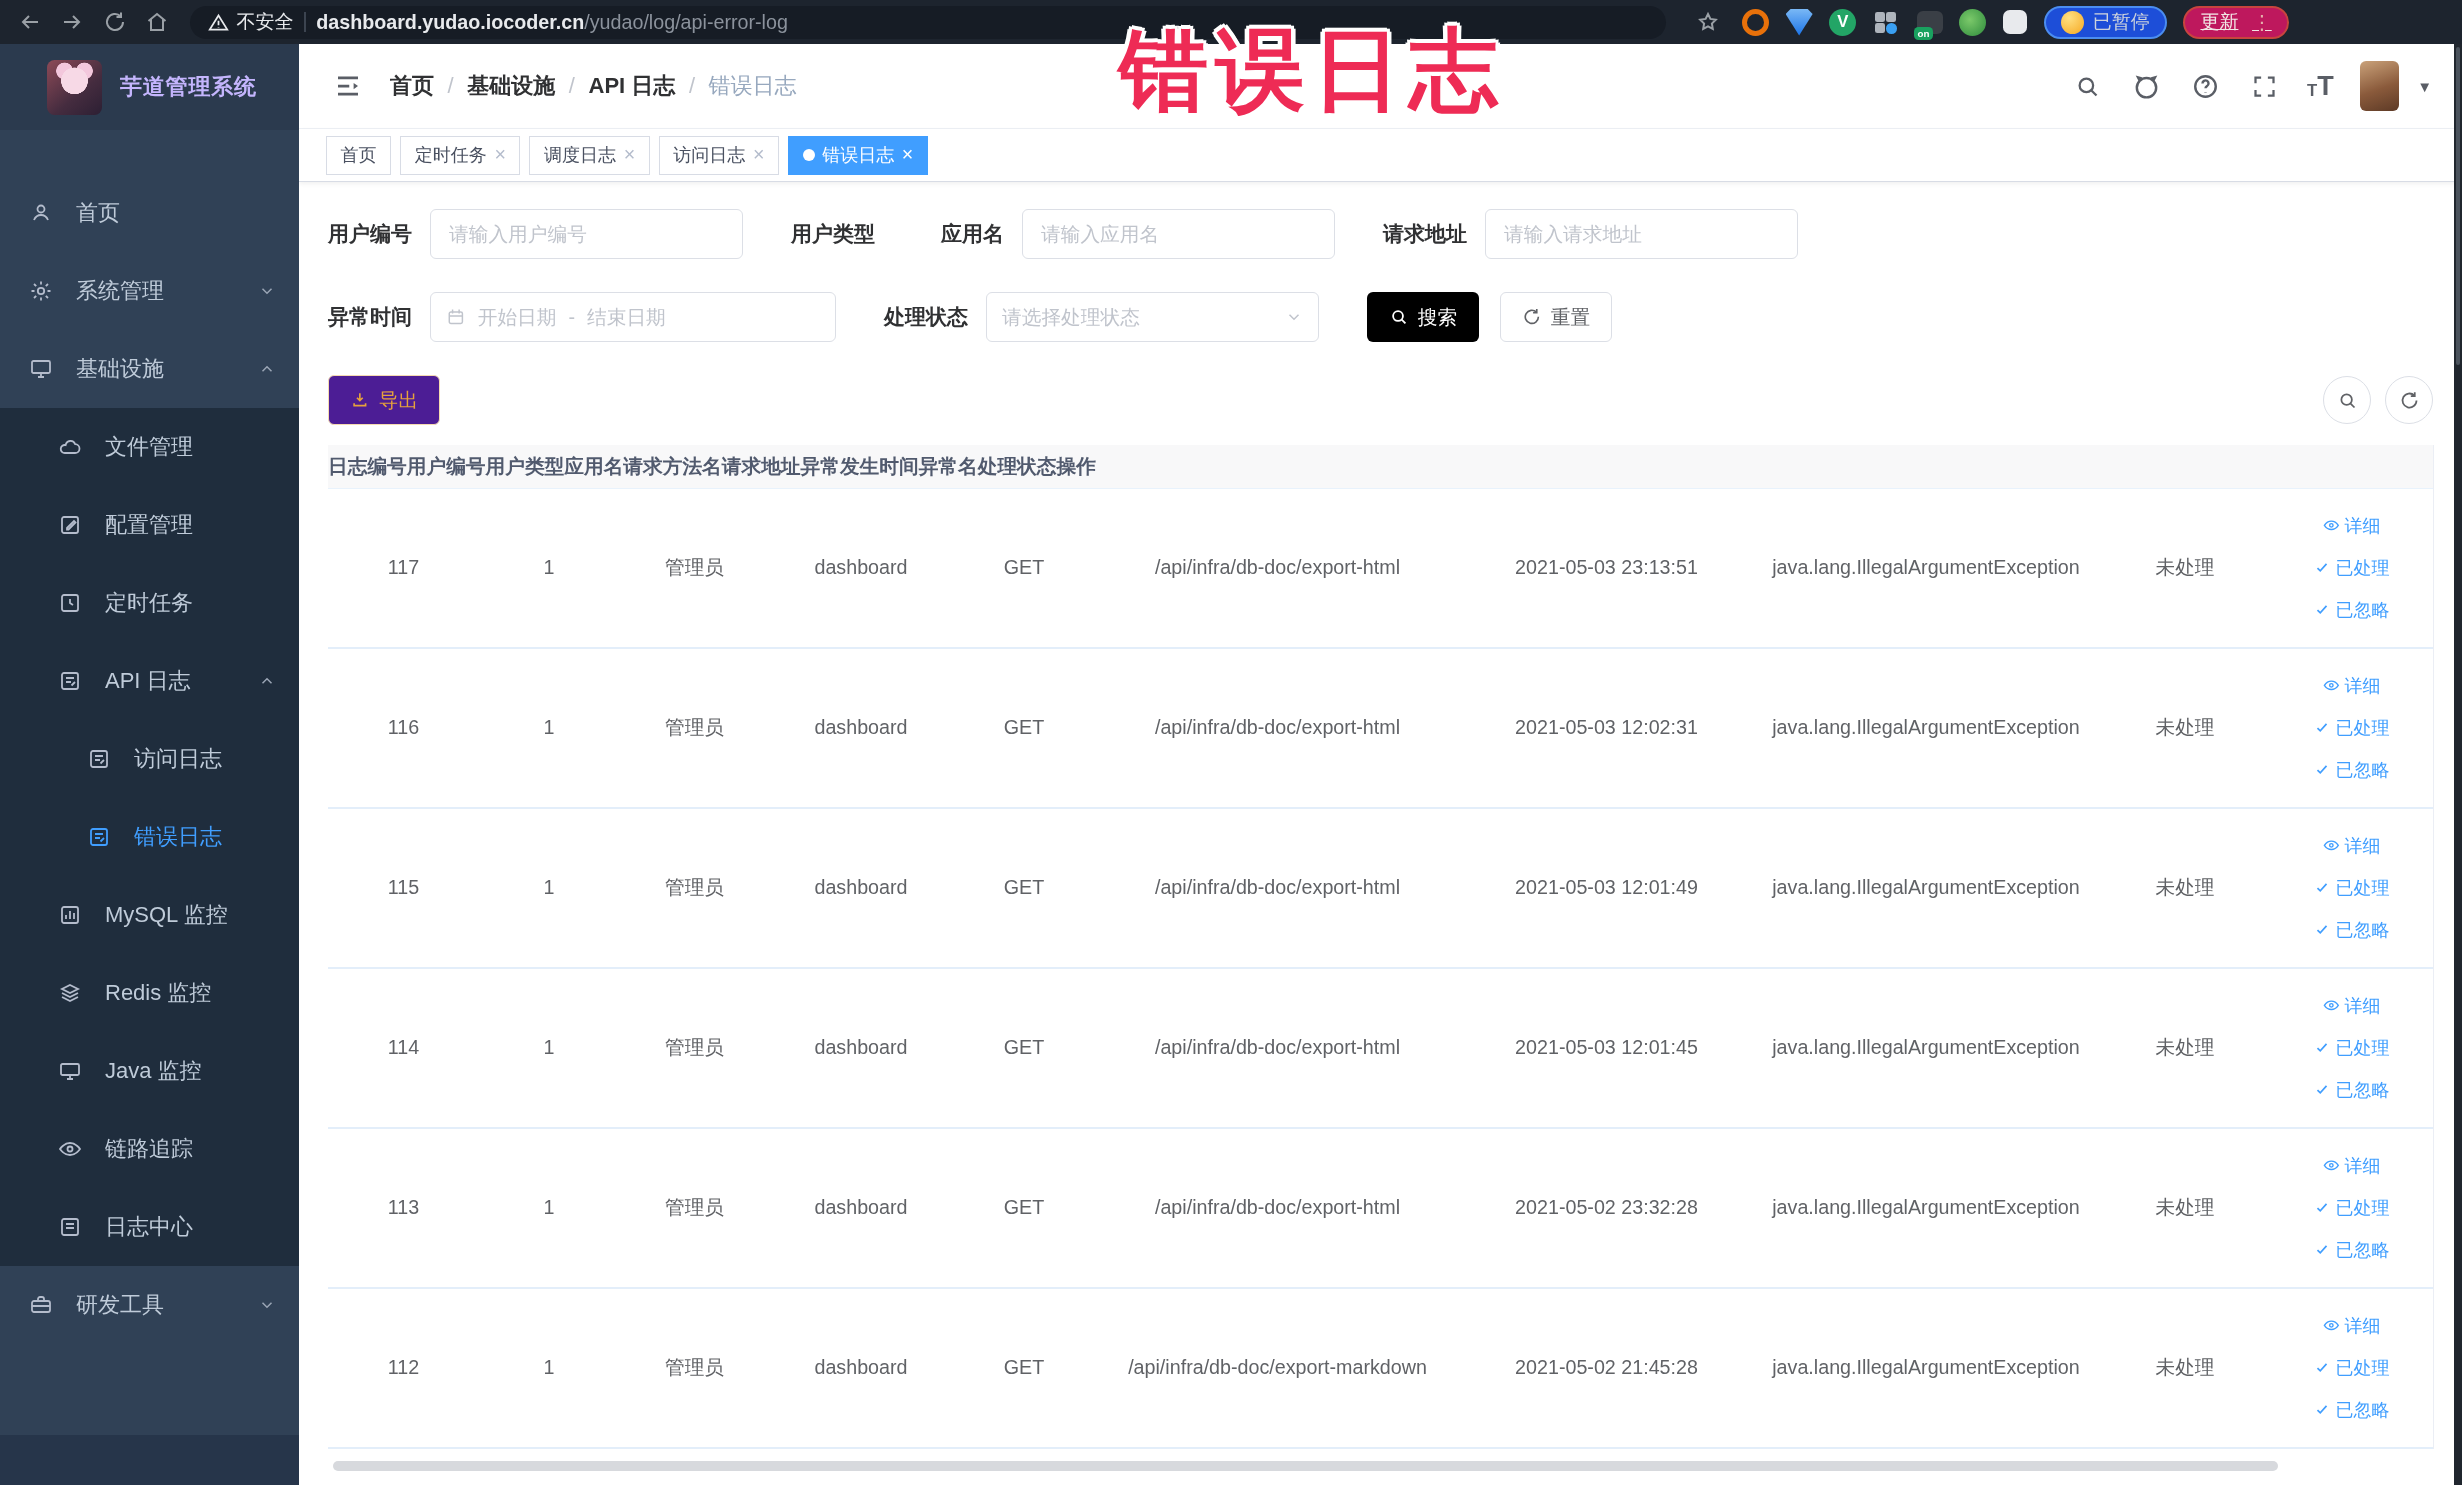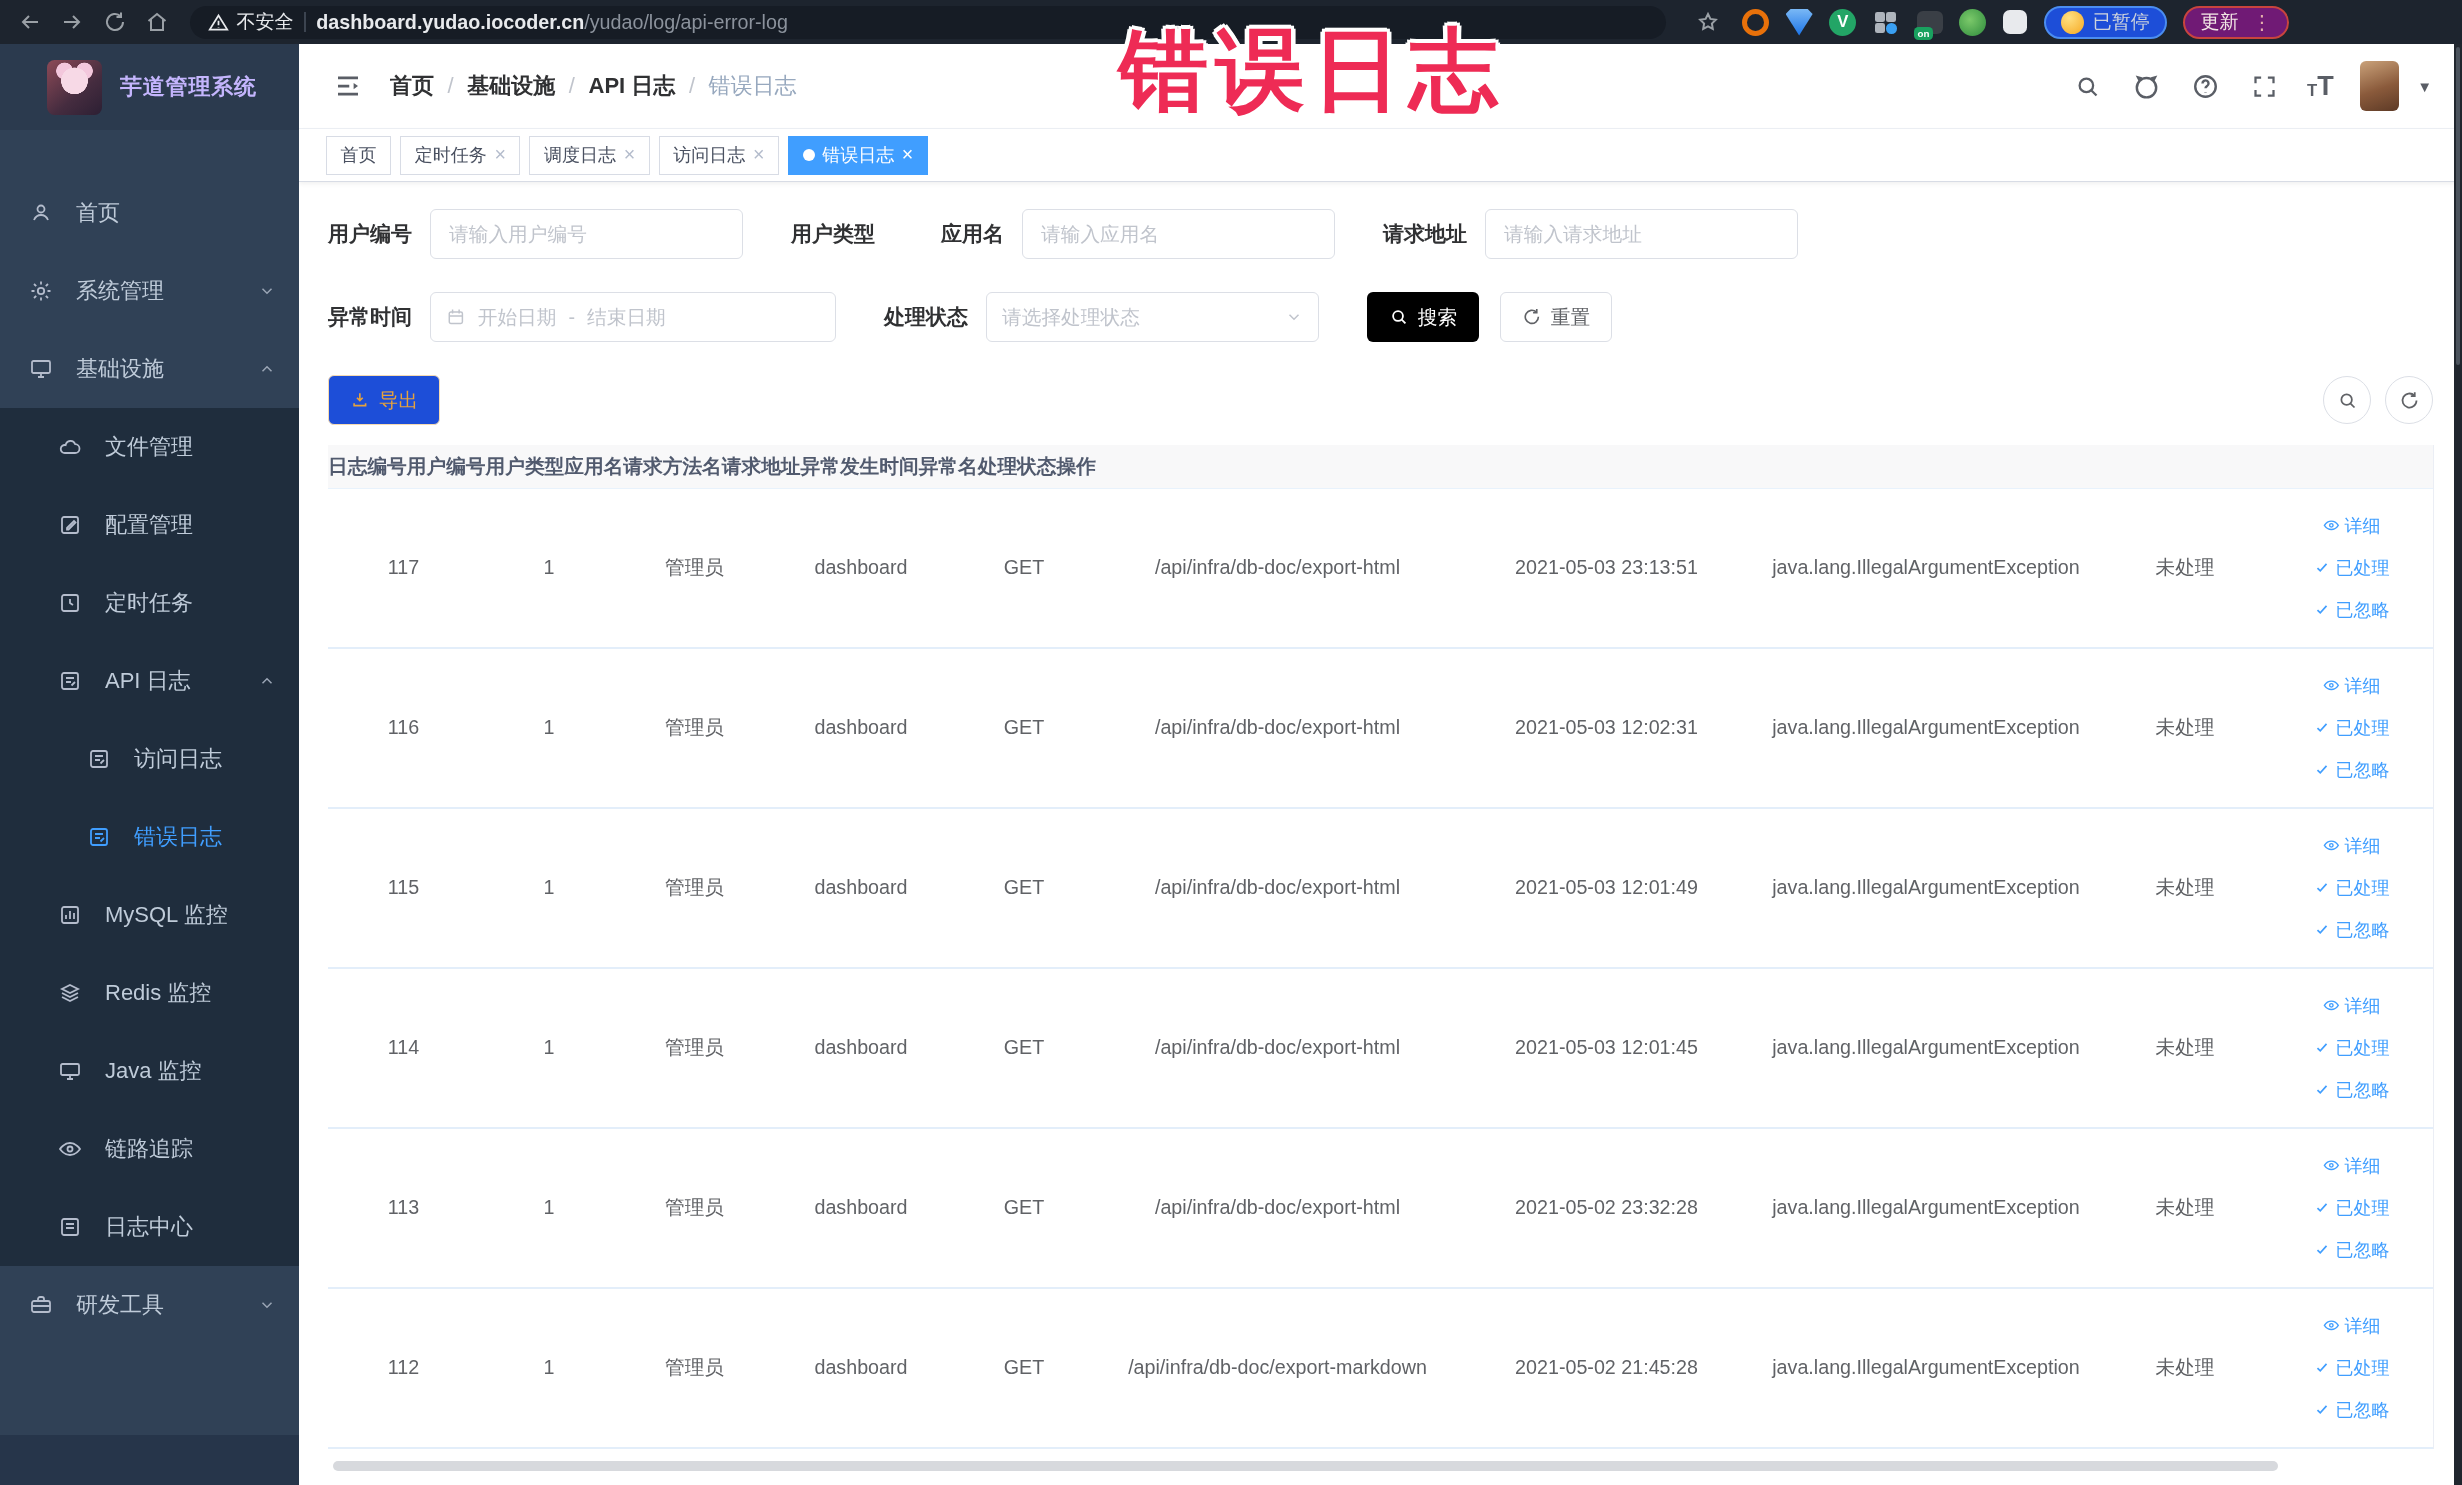--- a/index.html
+++ b/index.html
@@ -25,21 +25,21 @@
   .ext-grid i:nth-child(1){left:2.3px;top:3.8px;} .ext-grid i:nth-child(2){right:4.5px;top:3.8px;}
   .ext-grid i:nth-child(3){left:2.3px;bottom:3px;}
   .ext-grid .dot { width:10.6px; height:10.6px; border-radius:50%; background:#3aa0f3; right:3px; bottom:1.5px; position:absolute; }
   .ext-on { background:#3a3f46; position:relative; border-radius:6px; width:26px; height:23px; }
   .ext-on b { position:absolute; left:-3px; bottom:-6px; background:#19a15f; color:#fff; font-size:9.8px; border-radius:4.5px; padding:0.8px 3.8px; font-weight:700; }
   .ext-leaf { background:radial-gradient(circle at 40% 40%, #7bc96a, #2e8b3d); }
   .ext-puzzle { background:#e8eaed; border-radius:6.8px; width:24px; height:24px; }
   .pill { height:33px; border-radius:18px; display:flex; align-items:center; gap:9px; padding:0 15px; font-size:19px; white-space:nowrap; }
   .pill-paused { border:2.3px solid #4b8df0; color:#cdd3dc; background:#1d4ed8; }
   .pill-paused .face { width:23px; height:23px; border-radius:50%; background:radial-gradient(circle at 35% 30%,#ffe082,#f6a821); position:relative; }
-  .pill-update { border:2.3px solid #c8443e; color:#f1e5e4; background:#701a75; gap:13.6px; }
+  .pill-update { border:2.3px solid #c8443e; color:#f1e5e4; background:#be185d; gap:13.6px;text-decoration:underline; }
   .pill-update .kebab { color:#e5b0ab; font-size:19.7px; letter-spacing:0; }
 
   
   .app { display:flex; height:1442px; }
   .sidebar { width:299px; background:#304156; color:#bfcbd9; flex:0 0 auto; display:flex; flex-direction:column; position:relative; }
   .logo-row { height:86px; display:flex; align-items:center; gap:18px; padding-left:47px; background:#2b3a4e; }
   .logo-img { width:55px; height:55px; border-radius:7.6px; background:
       radial-gradient(circle at 50% 38%, #f7d9e6 0 30%, transparent 31%),
       radial-gradient(circle at 32% 20%, #f3c7dc 0 14%, transparent 15%),
       radial-gradient(circle at 68% 20%, #f3c7dc 0 14%, transparent 15%),
@@ -85,21 +85,21 @@
   .inp { width:313px; padding:0 18px; color:#737373; }
   .inp::placeholder { color:#c0c4cc; }
   .sel { width:333px; display:flex; align-items:center; padding:0 15px; color:#c0c4cc; cursor:pointer; }
   .sel .ph { flex:1 1 auto; }
   .sel .chev { color:#c0c4cc; }
   .drange { width:406px; display:flex; align-items:center; gap:12px; padding:14px 15px; color:#c0c4cc; cursor:pointer; }
   .drange .cal { color:#c0c4cc; }
   .btn { height:50px; border-radius:6px; font-size:19.7px; display:inline-flex; align-items:center; gap:9px; padding:0 21px; cursor:pointer; border:1.5px solid transparent; white-space:nowrap; }
   .btn-primary { background:#000000; color:#fff; }
   .btn-plain { background:#fff; border-color:#dcdfe6; color:#606266; }
-  .btn-warn { background:#1d4ed8; border-color:#f5dab1; color:#e6a23c; margin-right:16px; }
+  .btn-warn { background:#4c1d95; border-color:#f5dab1; color:#e6a23c; margin-right:16px; }
   .toolbar-row { display:flex; align-items:center; margin-bottom:19.7px; }
   .circle-btns { margin-left:auto; display:flex; gap:13.6px; }
   .cbtn { width:48px; height:48px; border-radius:50%; border:1.5px solid #dcdfe6; background:#fff; color:#606266; display:flex; align-items:center; justify-content:center; cursor:pointer; }
 
   
   .table { width:2106px; border-right:1.5px solid #ebeef5; }
   .t-head { display:flex; background:#f8f8f9; height:44px; align-items:center; border-bottom:1.5px solid #e8f2fc; }
   .th { font-size:19.7px; font-weight:700; color:#515a6e; text-align:center; }
   .t-body .tr { display:flex; align-items:center; height:160px; border-bottom:2.3px solid #e3eefa; }
   .td { font-size:19.7px; color:#606266; text-align:center; overflow:hidden; white-space:nowrap; }

